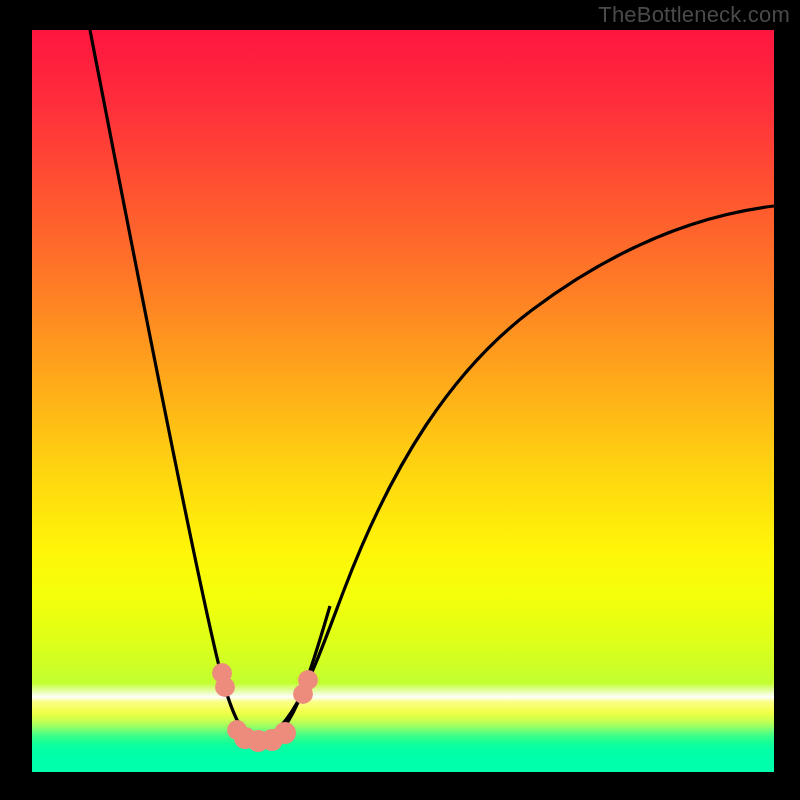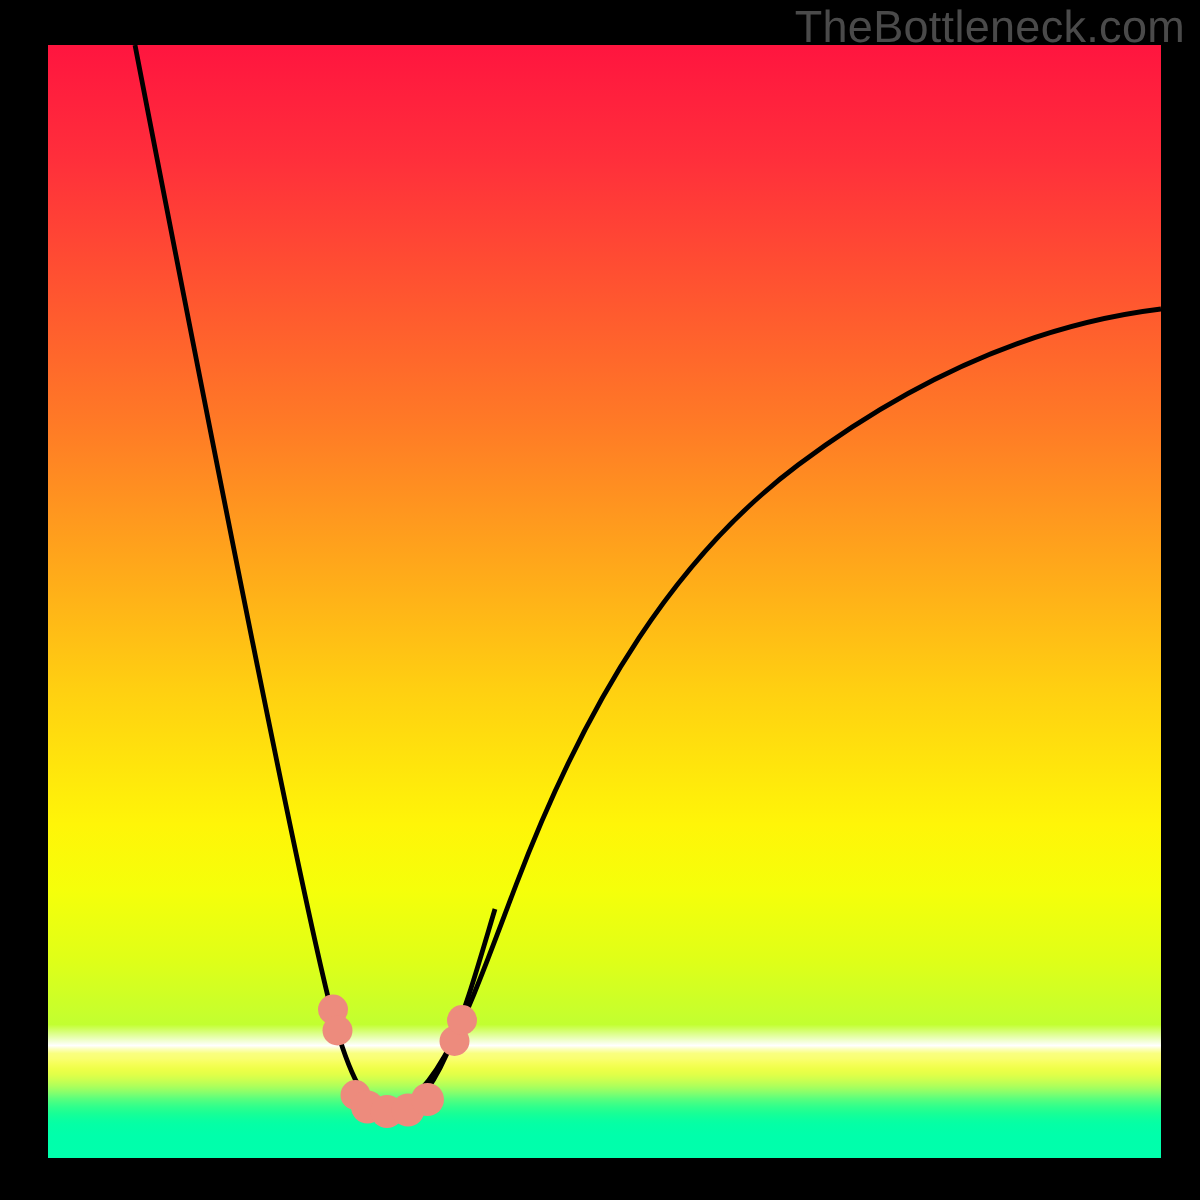--- a/index.html
+++ b/index.html
@@ -61,21 +61,21 @@
       #04ffa6 97%,
       #00ffab 98%,
       #00ffac 100%
     );
   }
   .watermark {
     position: absolute;
     top: 2px;
     right: 10px;
     color: #4a4a4a;
-    font-size: 30px;
+    font-size: 22px;
     font-weight: 500;
     letter-spacing: 0.2px;
   }
   svg.curves {
     position: absolute;
     inset: 0;
   }
 </style>
 </head>
 <body>

